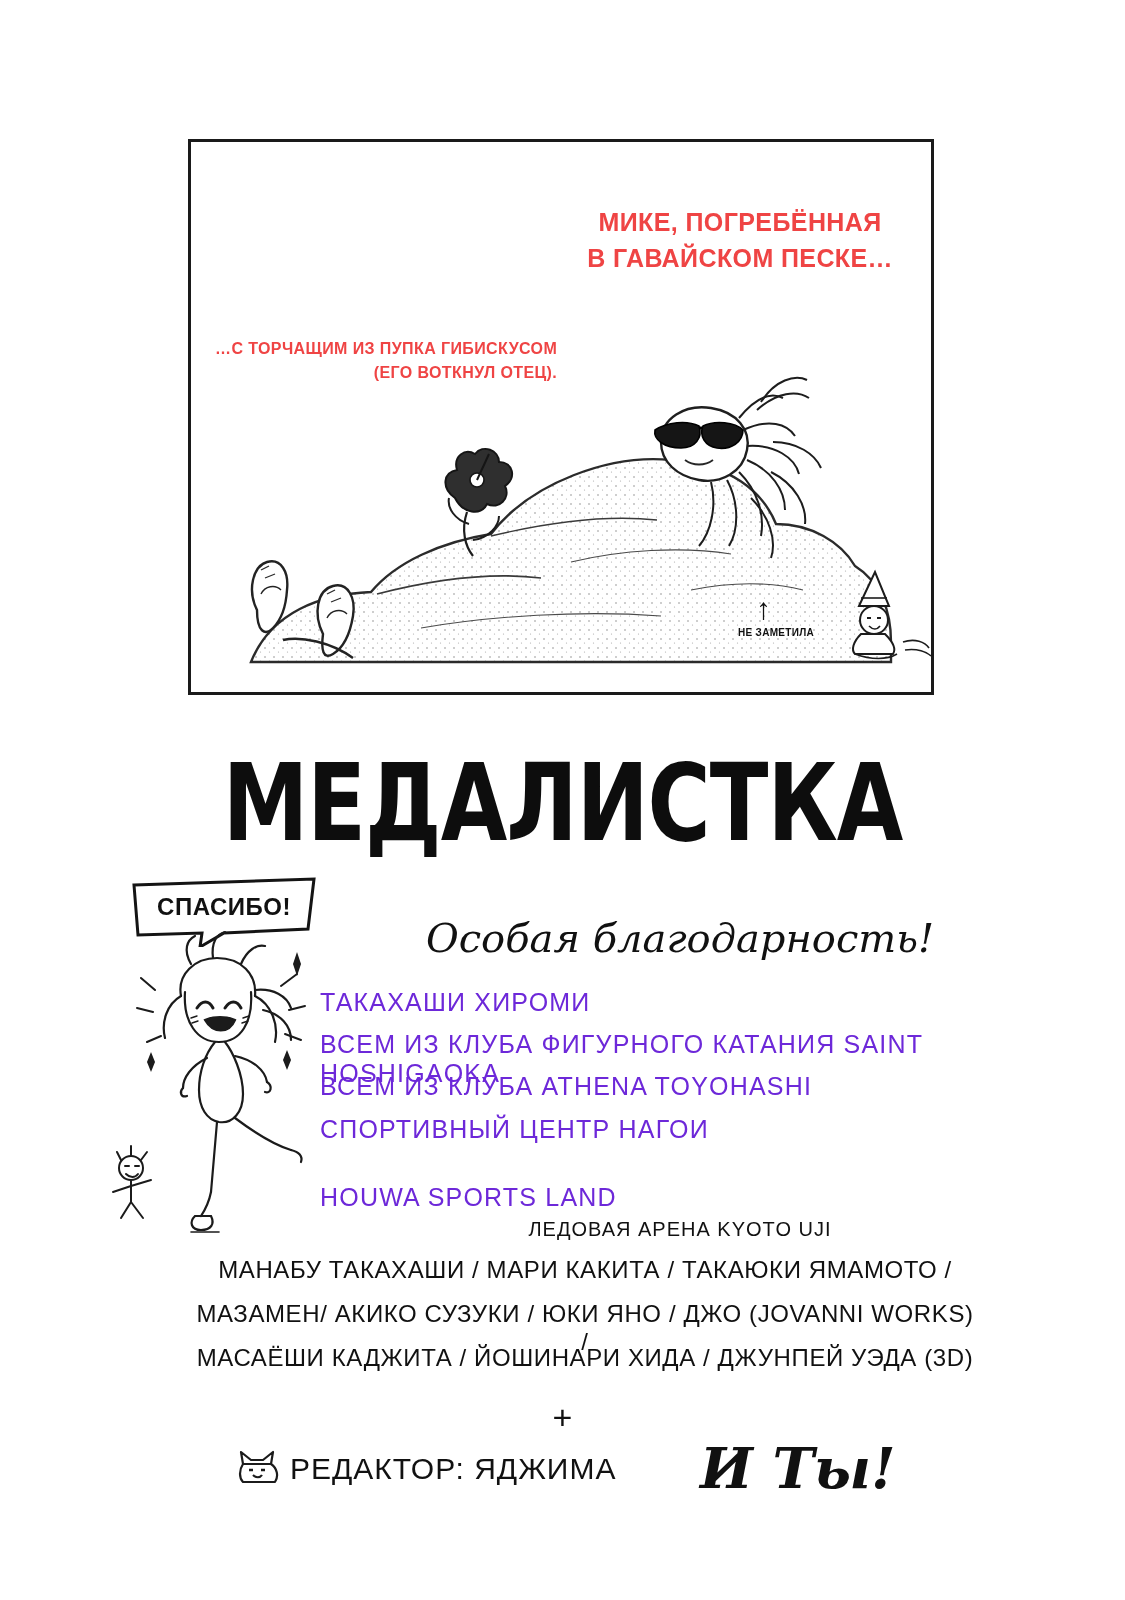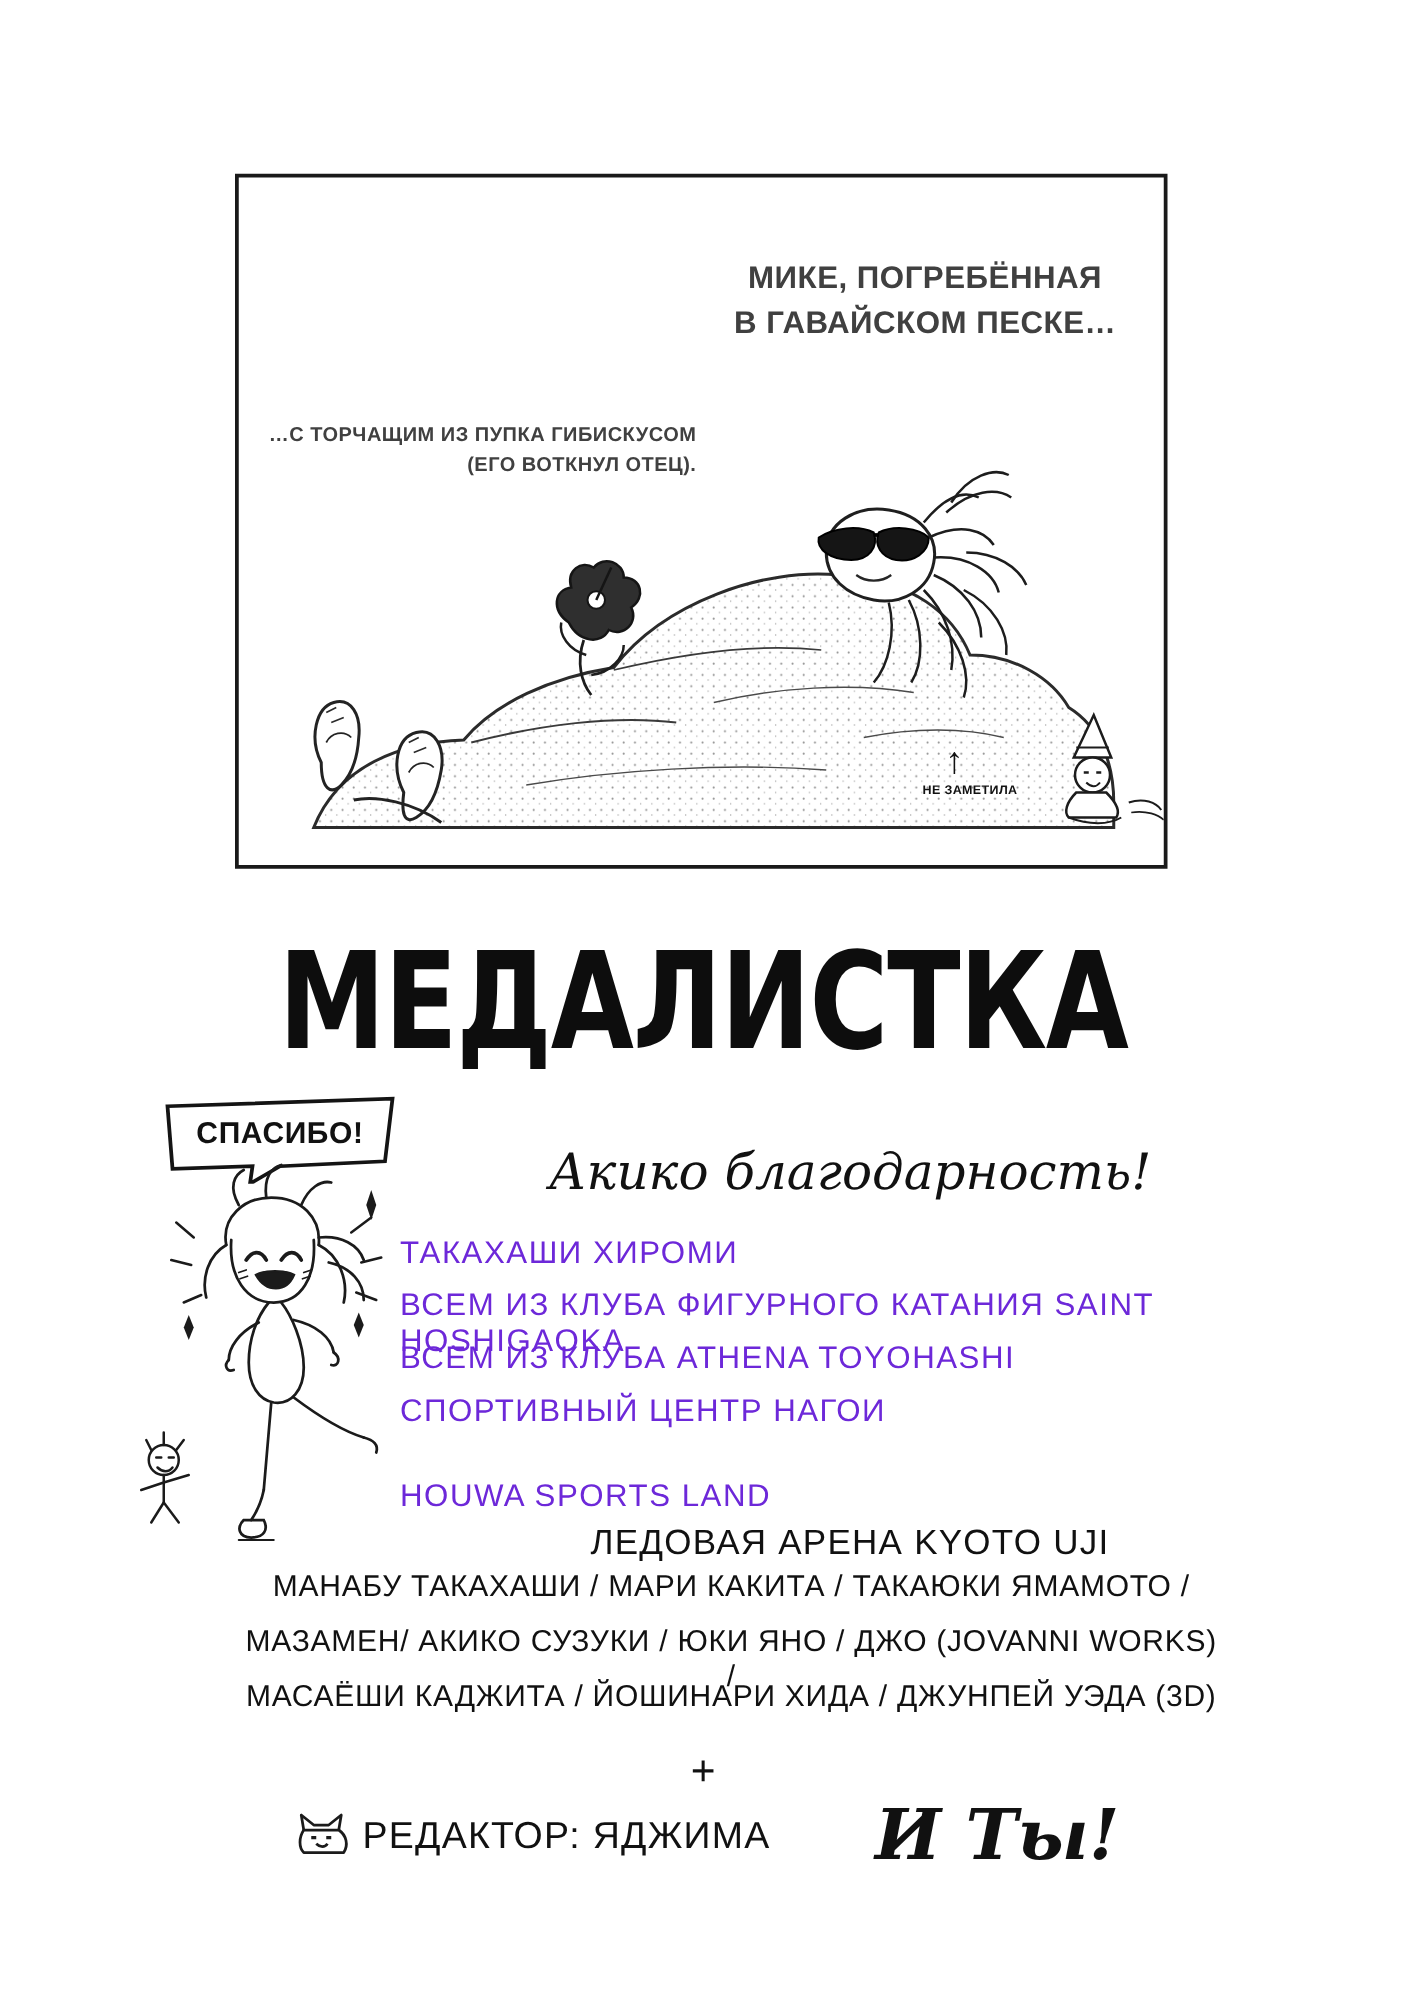--- a/index.html
+++ b/index.html
@@ -26,21 +26,21 @@
     border: 3px solid #1a1a1a;
     background: #ffffff;
     box-sizing: border-box;
     overflow: hidden;
   }
 
   .panel-caption {
     position: absolute;
     font-family: "Liberation Sans", sans-serif;
     font-weight: 700;
-    color: #404040;
+    color: #ef4444;
     letter-spacing: 0.4px;
     line-height: 1.45;
     text-transform: uppercase;
   }
   #caption-top {
     right: 38px;
     top: 62px;
     text-align: center;
     font-size: 25px;
   }
@@ -125,21 +125,21 @@
   #credit-2 { top: 1072px; font-size: 25px; }
   #credit-3 { top: 1115px; font-size: 25px; }
   #credit-4 { top: 1160px; font-size: 25px; margin-top: 23px; }
 
   #rink-line {
     position: absolute;
     left: 320px;
     top: 1218px;
     width: 720px;
     text-align: center;
-    font-size: 28px;
+    font-size: 20px;
     letter-spacing: 1px;
     text-transform: uppercase;
   }
 
   .name-line {
     position: absolute;
     left: 190px;
     width: 790px;
     text-align: center;
     font-size: 24px;
@@ -382,21 +382,21 @@
     <circle cx="36" cy="238" r="12"></circle>
     <path d="M30 236 L 34 236 M40 236 L 44 236"></path>
     <path d="M31 244 C 35 248, 40 248, 43 244"></path>
     <path d="M26 230 L 22 222 M36 226 L 36 216 M46 230 L 52 222"></path>
     <path d="M36 250 L 36 272"></path>
     <path d="M36 256 L 18 262 M36 256 L 56 250"></path>
     <path d="M36 272 L 26 288 M36 272 L 48 288"></path>
   </g>
 </svg>
 
-<div id="thanks-heading">Акико благодарность!</div>
+<div id="thanks-heading">Особая благодарность!</div>
 
 <div class="credit-line" id="credit-0">Такахаши Хироми</div>
 <div class="credit-line" id="credit-1">Всем из клуба фигурного катания Saint Hoshigaoka</div>
 <div class="credit-line" id="credit-2">Всем из клуба Athena Toyohashi</div>
 <div class="credit-line" id="credit-3">Спортивный центр Нагои</div>
 <div class="credit-line" id="credit-4">Houwa Sports Land</div>
 
 <div id="rink-line">Ледовая арена Kyoto Uji</div>
 
 <div class="name-line" id="names-0">Манабу Такахаши / Мари Какита / Такаюки Ямамото /</div>

